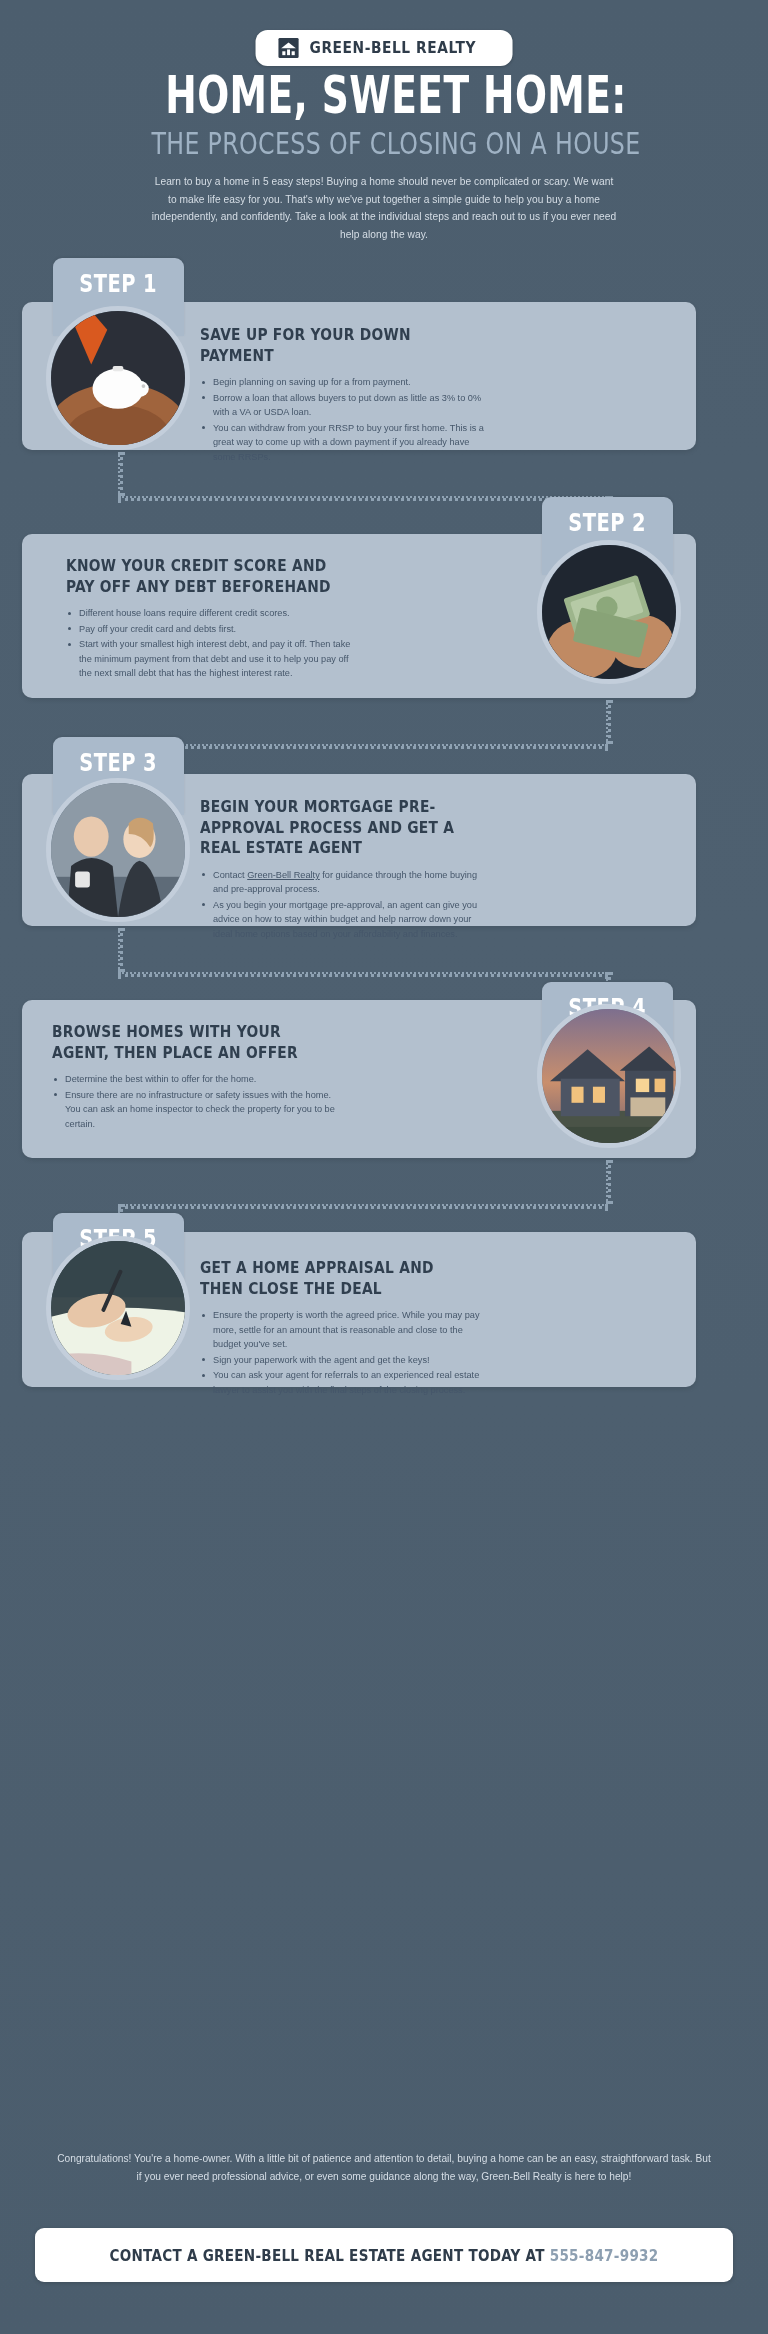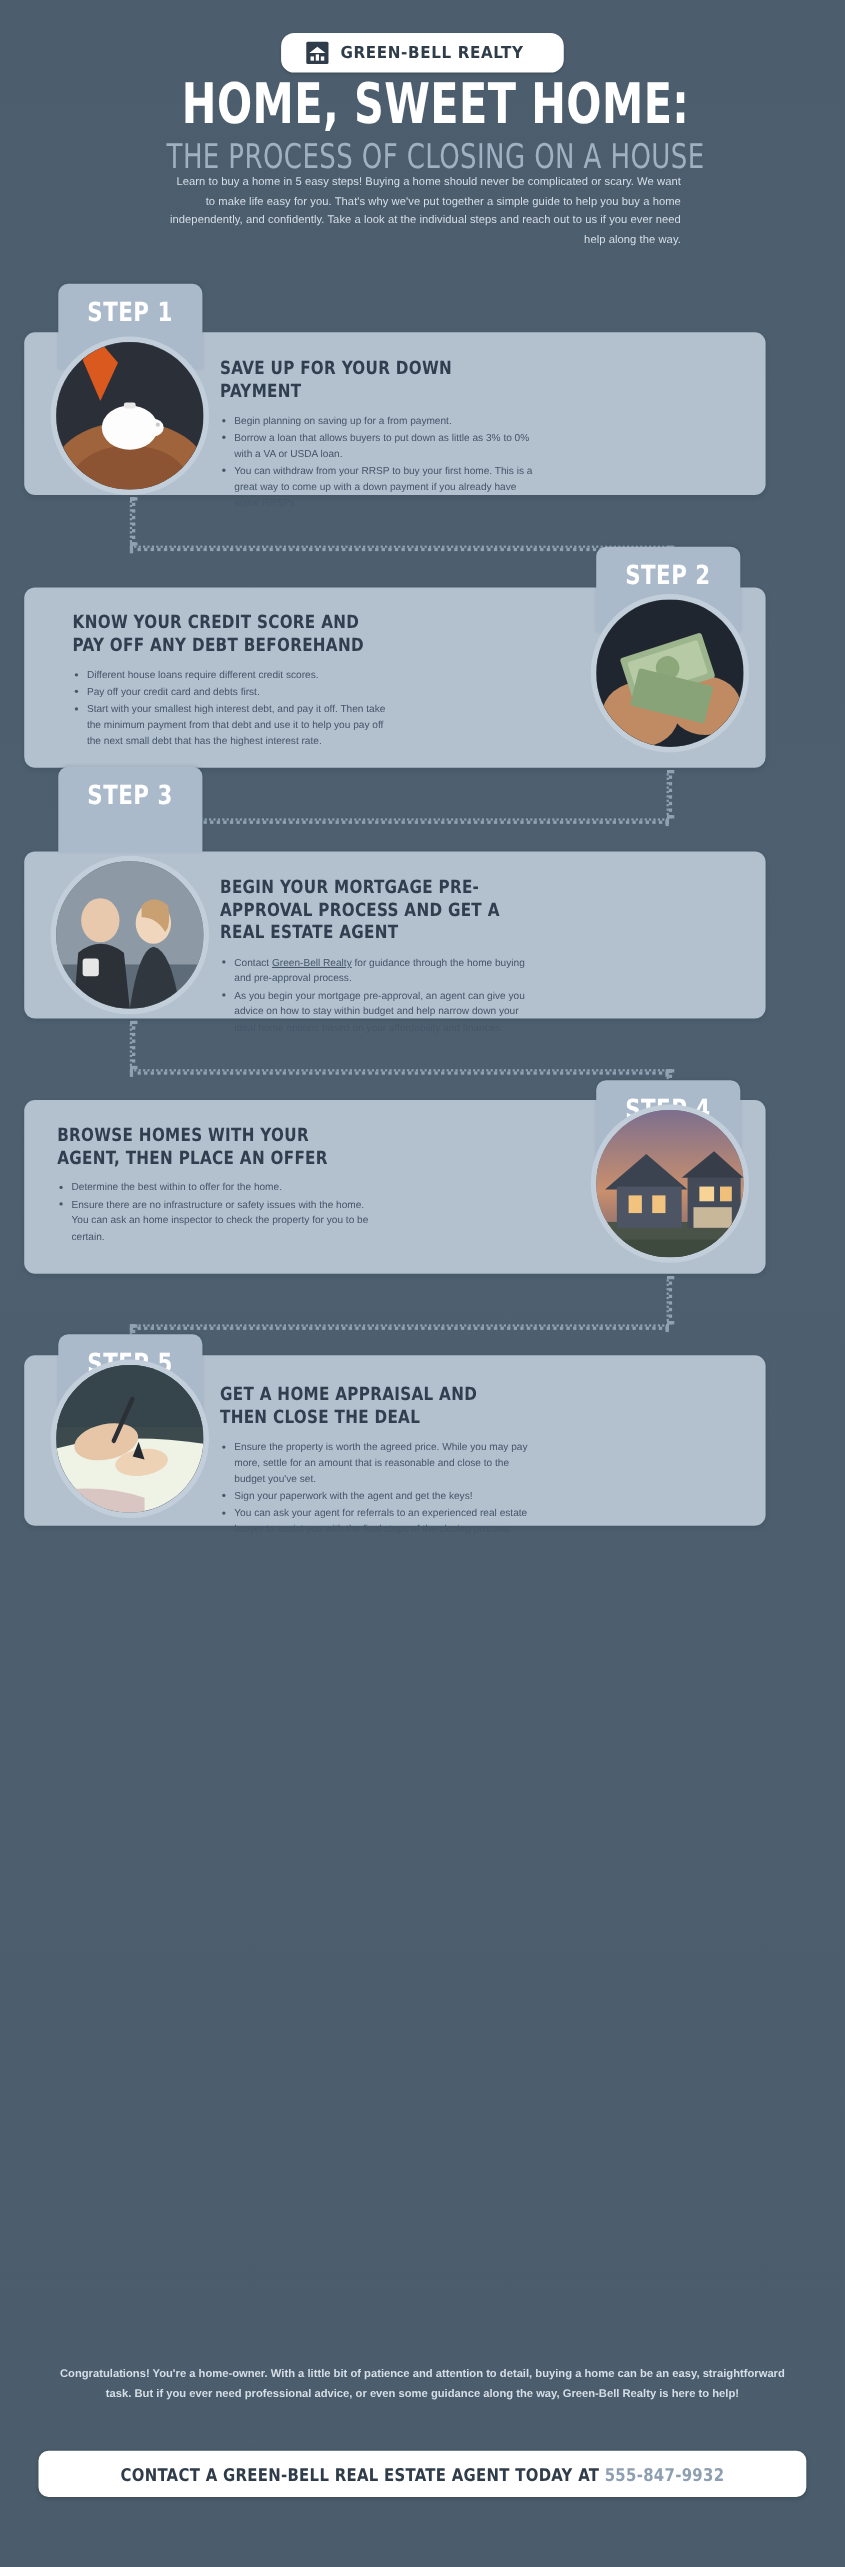--- a/index.html
+++ b/index.html
@@ -70,25 +70,25 @@
     font-weight: 400;
     font-size: 31px;
     letter-spacing: 0.4px;
     color: #9fb2c4;
     line-height: 1;
     transform: scaleX(0.85);
   }
 
   .intro {
     position: absolute;
-    top: 157px;
+    top: 173px;
     left: 50%;
     transform: translateX(-50%);
     width: 470px;
-    text-align: right;
+    text-align: center;
     font-size: 10.2px;
     line-height: 1.72;
     color: #d6dee6;
     letter-spacing: 0.05px;
   }
 
   
   .step {
     position: absolute;
     left: 0;
@@ -186,28 +186,27 @@
   .outro {
     position: absolute;
     top: 2150px;
     left: 50%;
     transform: translateX(-50%);
     width: 660px;
     text-align: center;
     font-size: 10.2px;
     line-height: 1.74;
     color: #d6dee6;
-    font-weight: bold;
   }
   .cta {
     position: absolute;
     top: 2228px;
     left: 35px;
     width: 698px;
-    height: 42px;
+    height: 54px;
     background: #ffffff;
     border-radius: 9px;
     display: flex;
     align-items: center;
     justify-content: center;
     box-shadow: 0 1px 4px rgba(0,0,0,0.18);
   }
   .cta-text {
     font-family: "DejaVu Sans Condensed","Liberation Sans Narrow","Liberation Sans", sans-serif;
     font-weight: 700;
@@ -305,21 +304,21 @@
   </div>
 
   <div class="conn" style="left: 0px; top: 700px;">
     <div class="v" style="left:606px;top:0;height:44px;"></div>
     <div class="h" style="left:118px;top:44px;width:490px;"></div>
     <div class="v" style="left:118px;top:44px;height:44px;"></div>
   </div>
 
   <div class="step">
     <div class="card left-img" style="top: 774px; height: 152px;"></div>
-    <div class="badge" style="left: 53px; top: 697px;">
+    <div class="badge" style="left: 53px; top: 737px;">
       <span>STEP 3</span>
     </div>
     <div class="photo" style="left: 46px; top: 778px;">
       <svg viewBox="0 0 100 100" preserveAspectRatio="xMidYMid slice" aria-hidden="true">
         <rect width="100" height="100" fill="#8d9aa6"></rect>
         <rect x="0" y="70" width="100" height="30" fill="#5e6b78"></rect>
         <ellipse cx="30" cy="40" rx="13" ry="15" fill="#e8c9ae"></ellipse>
         <path d="M15 62 Q30 50 46 62 L50 100 L12 100 Z" fill="#2c3138"></path>
         <ellipse cx="66" cy="42" rx="12" ry="14" fill="#f0d6bd"></ellipse>
         <path d="M50 100 Q56 60 66 58 Q78 60 84 100 Z" fill="#31373f"></path>

